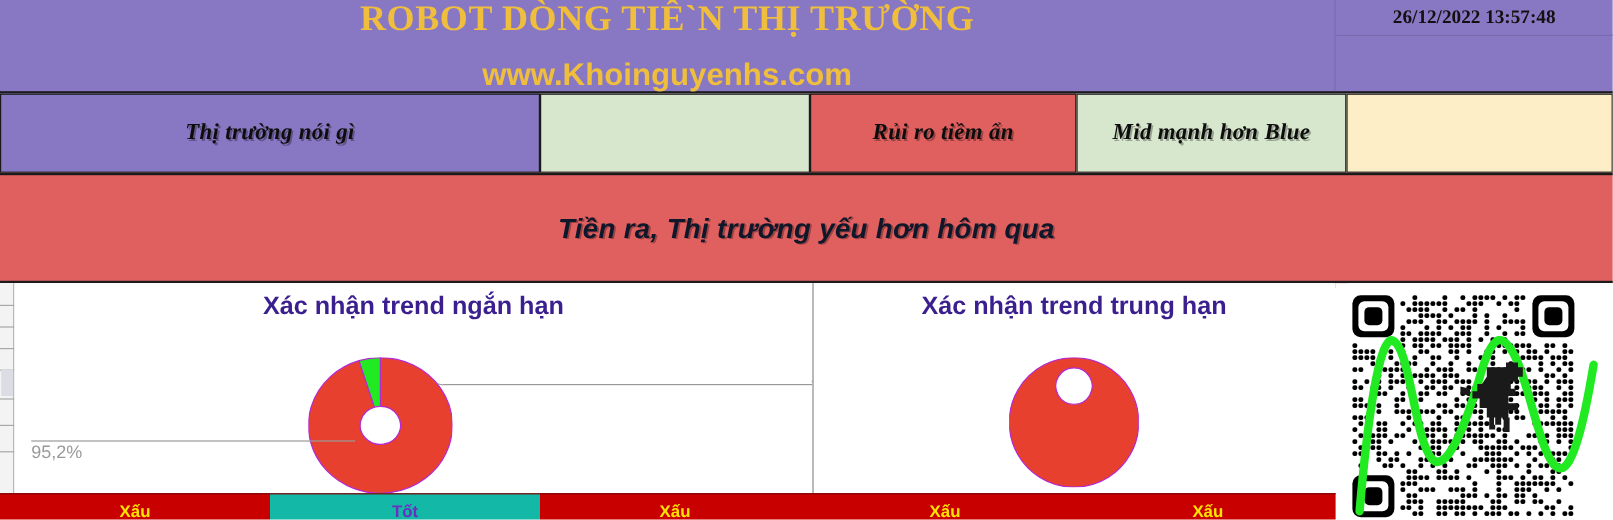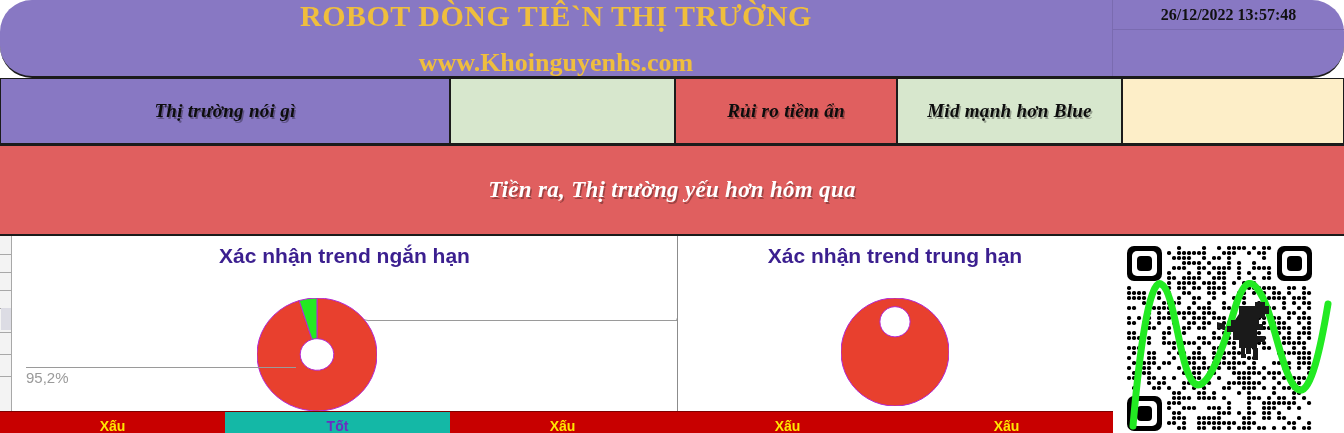--- a/index.html
+++ b/index.html
@@ -16,21 +16,20 @@
   }
 
   
   .title-row {
     position: absolute;
     left: 0; top: 0;
     width: 1344px; height: 78px;
     background: #8878c3;
     border-bottom: 2px solid #1b1b1b;
     box-sizing: border-box;
-    border-radius: 32px;
   }
   .title-block {
     position: absolute;
     left: 0; top: 0;
     width: 1113px; height: 76px;
     display: flex;
     flex-direction: column;
     align-items: center;
     justify-content: center;
     border-right: 1px solid #7a6bb0;
@@ -39,21 +38,21 @@
   .title-main {
     font-family: "Liberation Serif", "DejaVu Serif", serif;
     font-weight: bold;
     font-size: 30px;
     color: #efbe3d;
     letter-spacing: 0.5px;
     line-height: 1.05;
     white-space: nowrap;
   }
   .title-sub {
-    font-family: Liberation Serif, serif;
+    font-family: Liberation Sans, sans-serif;
     font-weight: bold;
     font-size: 26px;
     color: #efbe3d;
     line-height: 1.05;
     white-space: nowrap;
     margin-top: 18px;
   }
   .clock-cell {
     position: absolute;
     left: 1113px; top: 0;
@@ -112,25 +111,25 @@
     width: 1344px; height: 92px;
     background: #e05f5f;
     border-top: 2px solid #1b1b1b;
     border-bottom: 2px solid #1b1b1b;
     box-sizing: border-box;
     display: flex;
     align-items: center;
     justify-content: center;
   }
   .headline-text {
-    font-family: Liberation Serif, serif;
+    font-family: Liberation Sans, sans-serif;
     font-style: italic;
     font-weight: bold;
     font-size: 23px;
-    color: #ffffff;
+    color: #0f172a;
     white-space: nowrap;
     text-shadow: 1.5px 1.5px 0 rgba(0,0,0,0.30);
     letter-spacing: 0.3px;
   }
 
   
   .charts-row {
     position: absolute;
     left: 0; top: 236px;
     width: 1344px; height: 175px;

